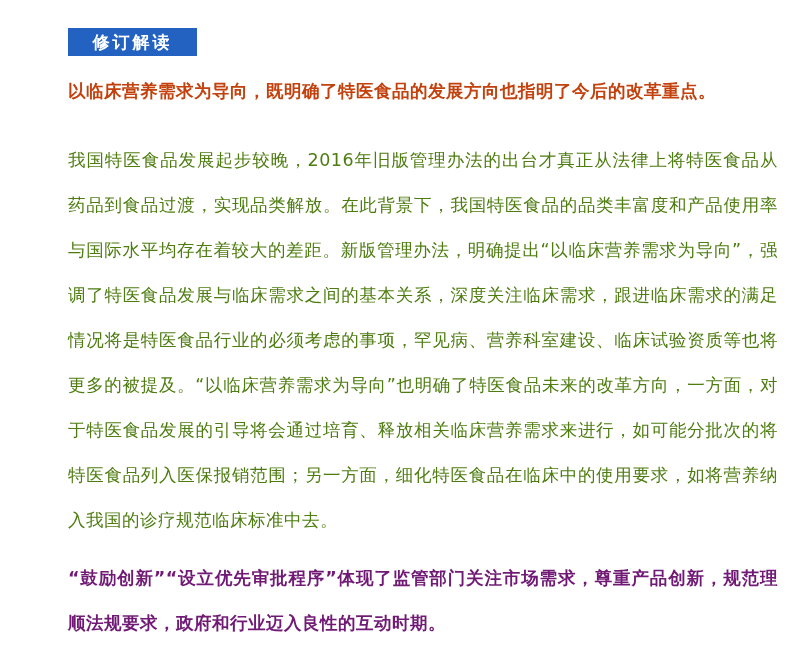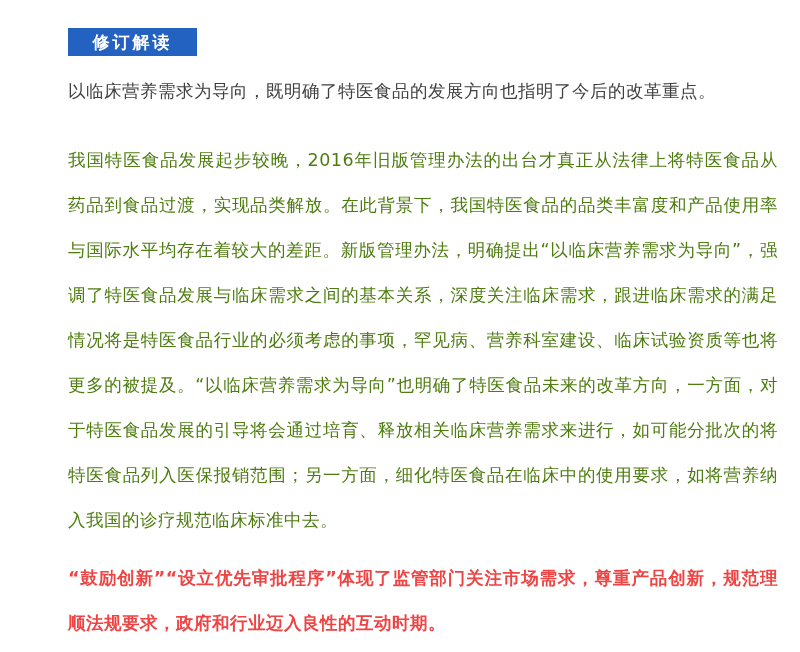--- a/index.html
+++ b/index.html
@@ -39,32 +39,32 @@
     margin: 0;
     font-size: 17.5px;
     line-height: 45px;
     text-align: justify;
     text-justify: inter-ideograph;
     color: #333333;
     letter-spacing: 0.5px;
   }
   p.lead {
     margin-top: 13px;
-    font-weight: normal;
-    color: #404040;
+    font-weight: bold;
+    color: #c2410c;
   }
   p.body {
     margin-top: 24px;
     font-weight: normal;
     color: #4d7c0f;
   }
   p.conclusion {
     margin-top: 13px;
     font-weight: bold;
-    color: #ef4444;
+    color: #701a75;
   }
 </style>
 </head>
 <body>
 
 <div class="page">
   <div class="badge">
     <span>修订解读</span>
   </div>
   <p class="lead">以临床营养需求为导向，既明确了特医食品的发展方向也指明了今后的改革重点。</p>

